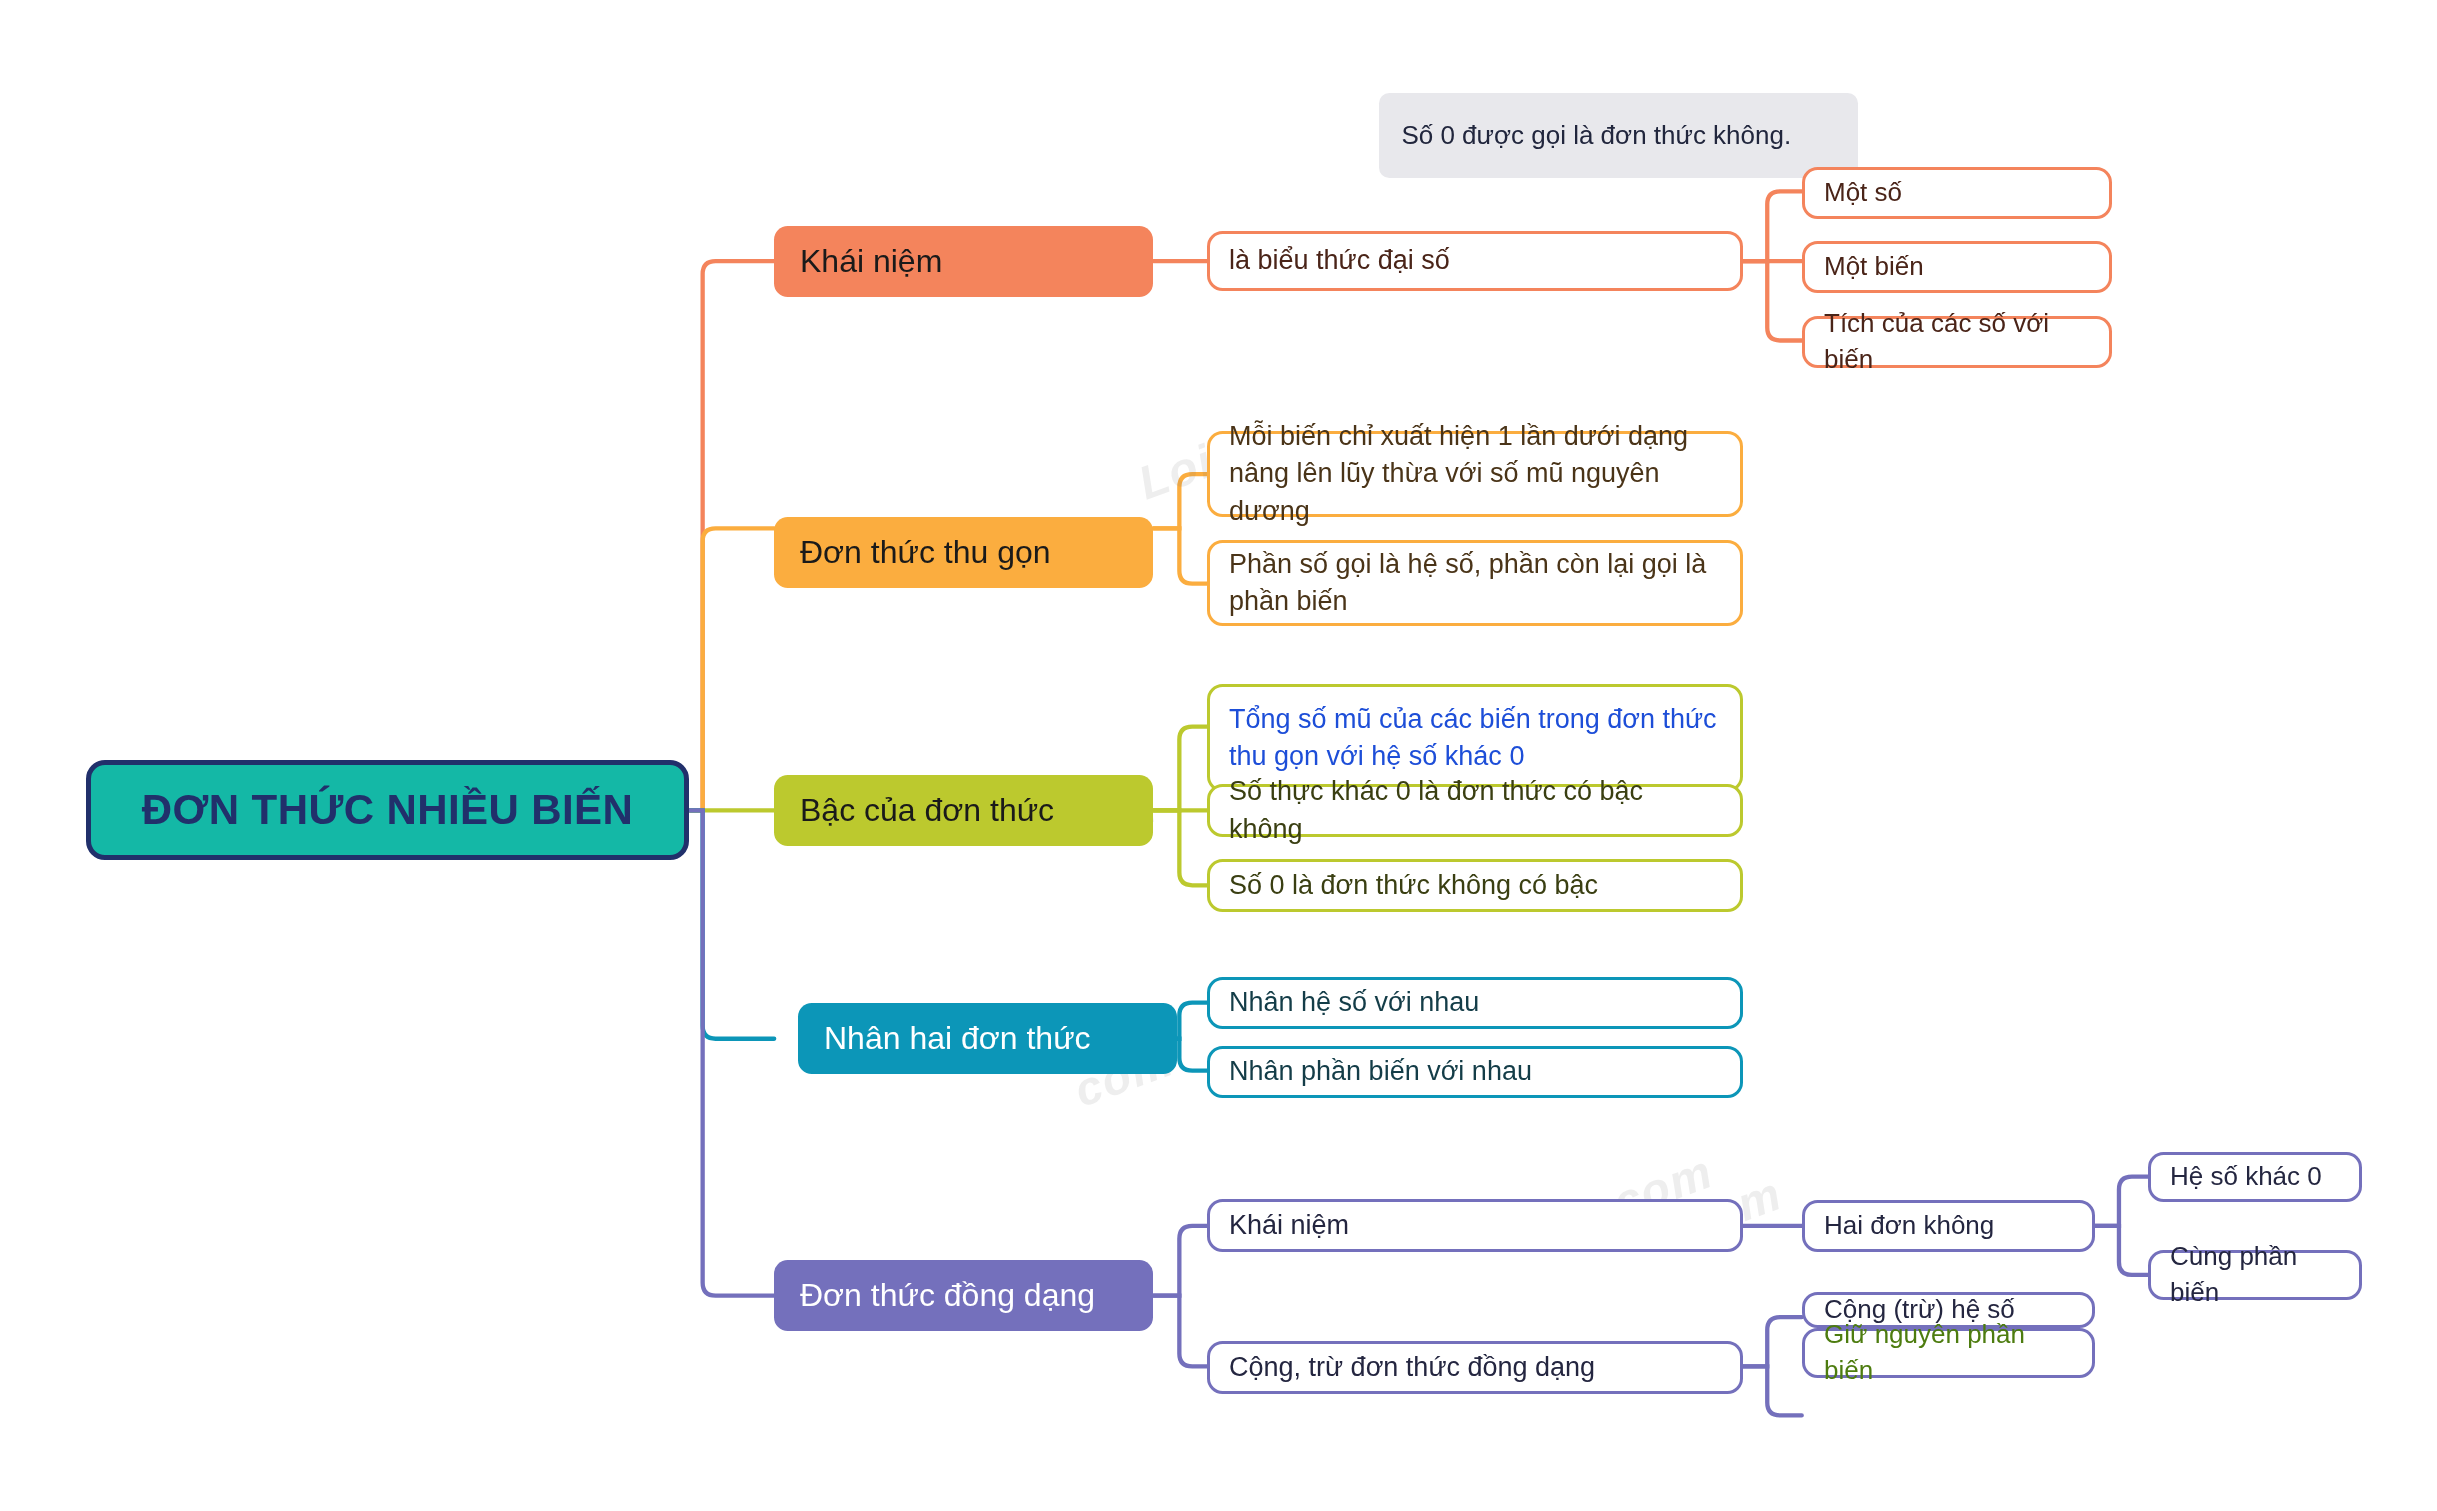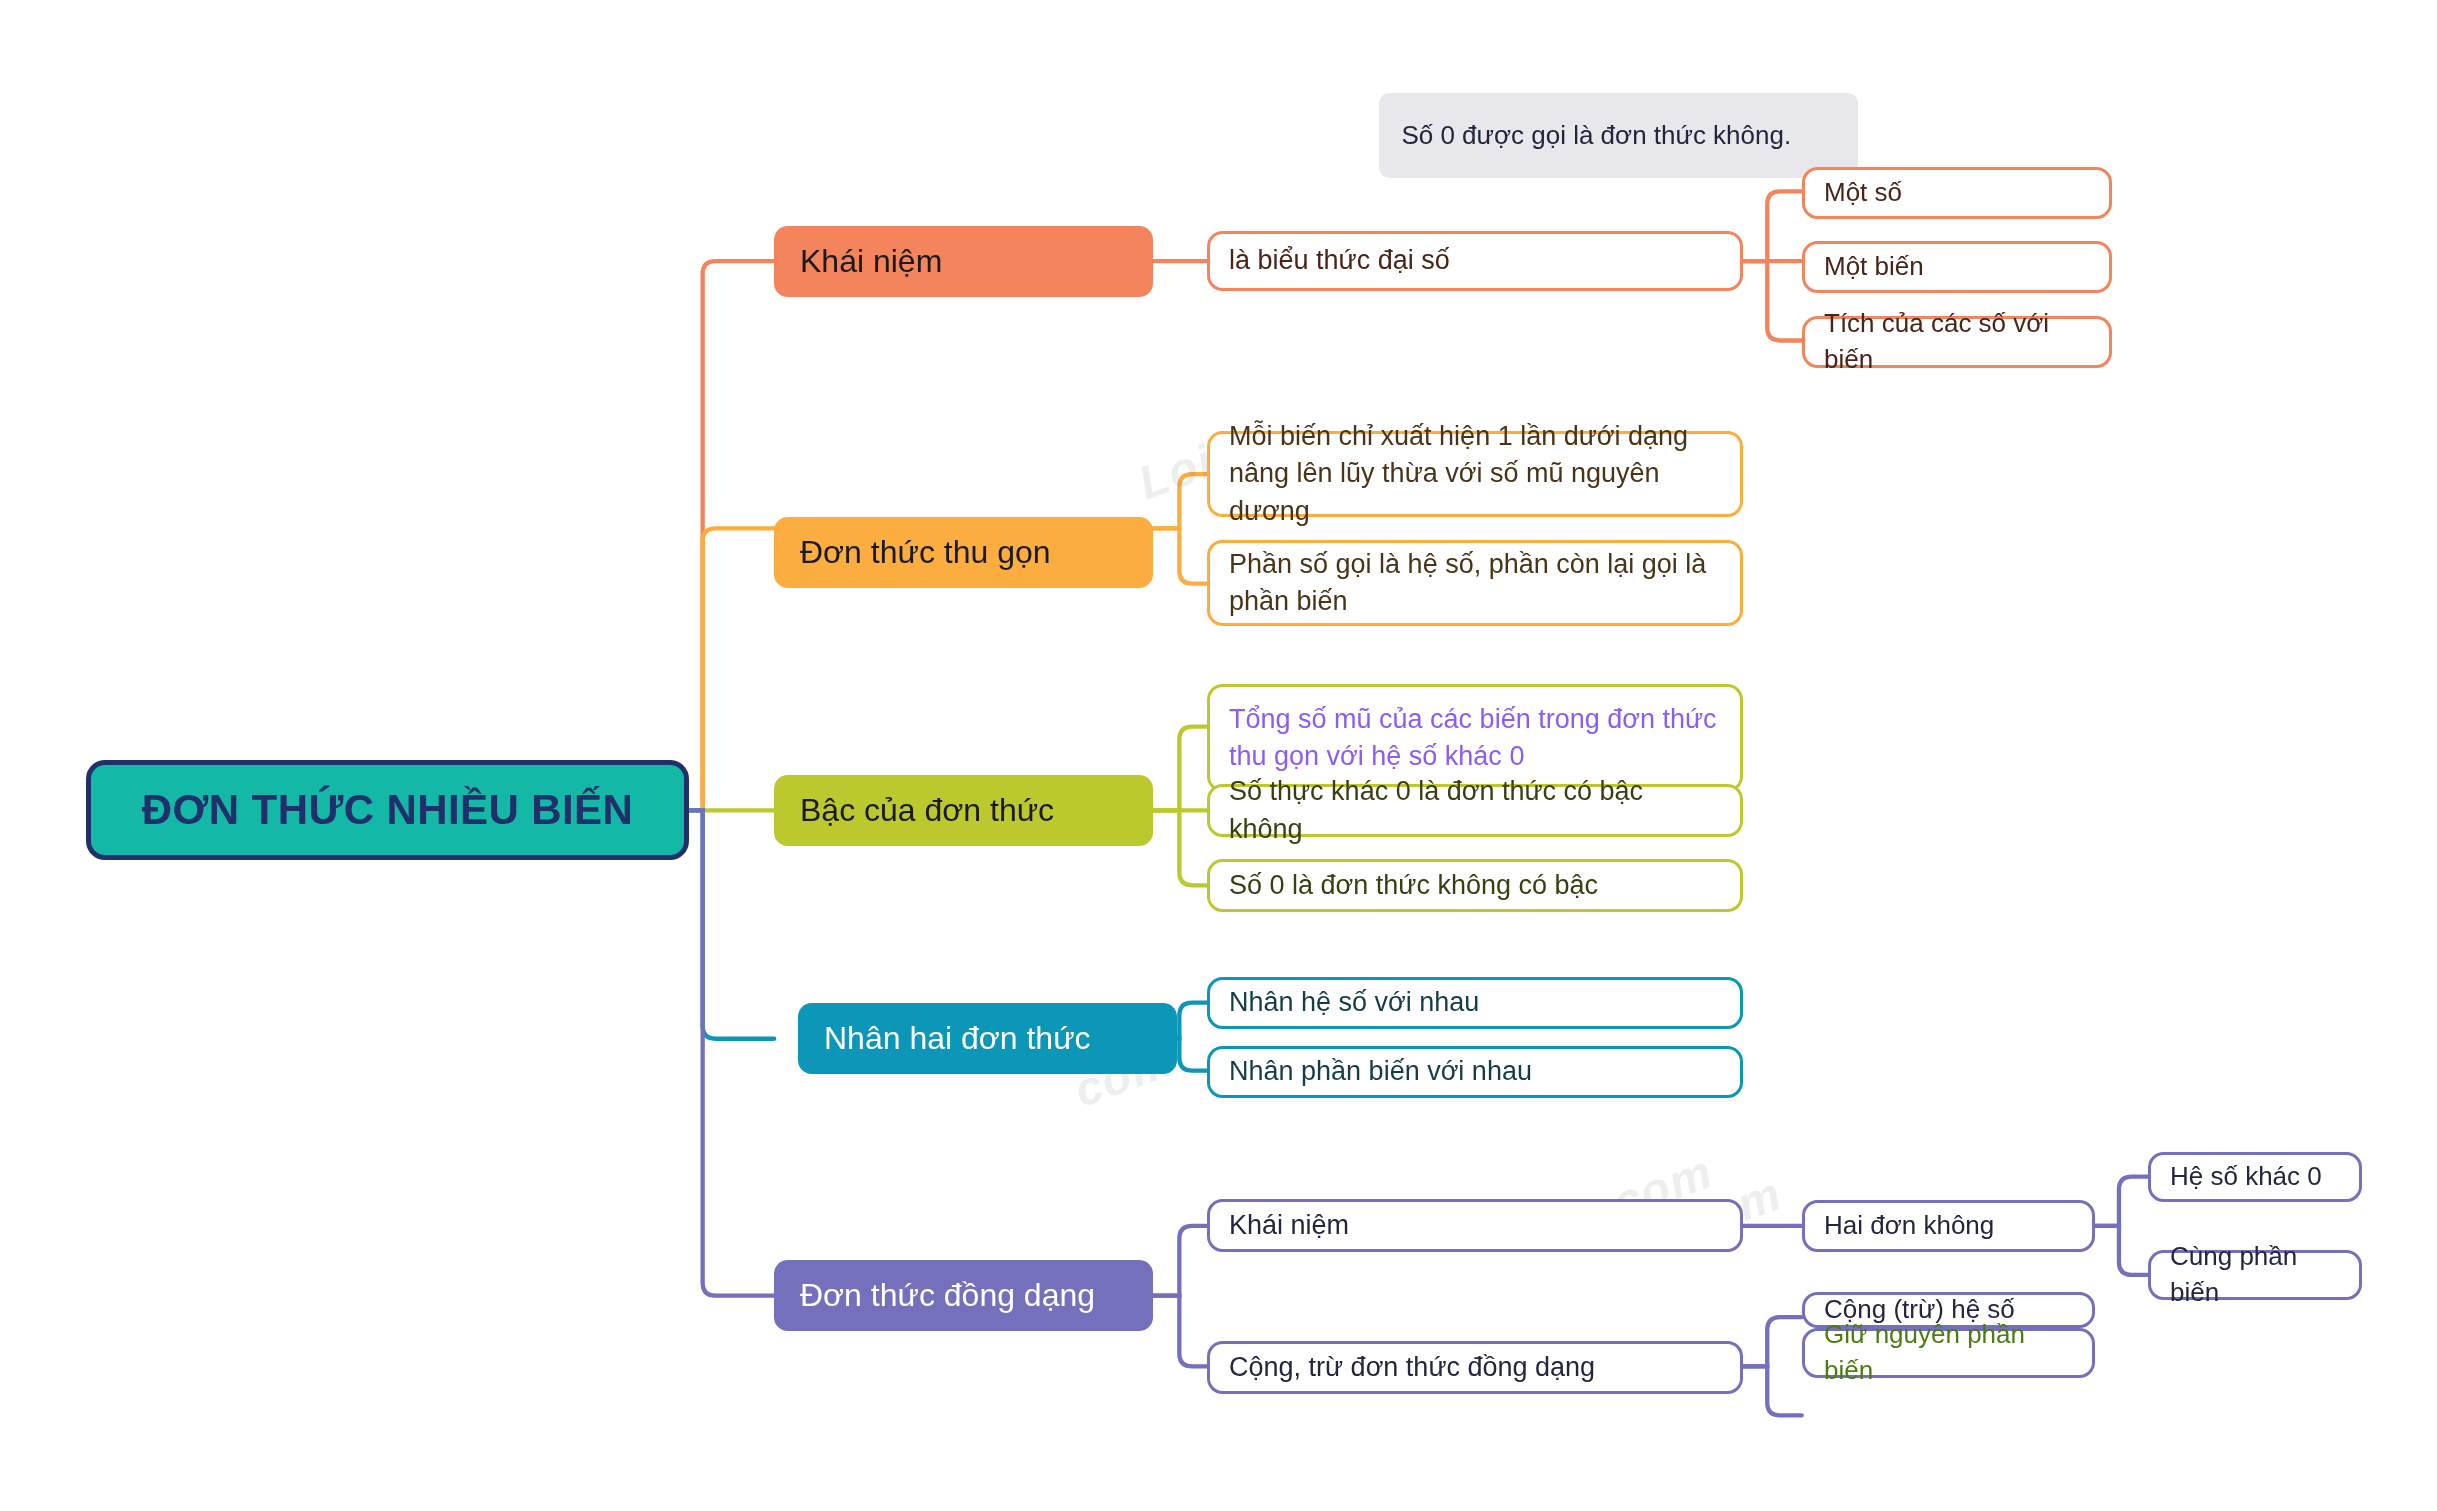--- a/index.html
+++ b/index.html
@@ -156,21 +156,21 @@
   <div class="node leaf small" style="left:1802px; top:241px; width:310px; height:52px; border-color:#f4845c; color:#4a2418;">Một biến</div>
   <div class="node leaf small" style="left:1802px; top:316px; width:310px; height:52px; border-color:#f4845c; color:#4a2418;">Tích của các số với biến</div>
 
   <div class="node branch" style="left:774px; top:493px; width:379px; height:71px; background:#fbad3f;margin-top:24px;">Đơn thức thu gọn</div>
 
   <div class="node leaf" style="left:1207px; top:431px; width:536px; height:86px; border-color:#fbad3f; color:#4a3418;">Mỗi biến chỉ xuất hiện 1 lần dưới dạng nâng lên lũy thừa với số mũ nguyên dương</div>
   <div class="node leaf" style="left:1207px; top:540px; width:536px; height:86px; border-color:#fbad3f; color:#4a3418;">Phần số gọi là hệ số, phần còn lại gọi là phần biến</div>
 
   <div class="node branch" style="left:774px; top:775px; width:379px; height:71px; background:#bcc92e;">Bậc của đơn thức</div>
 
-  <div class="node leaf" style="left:1207px; top:684px; width:536px; height:108px; border-color:#bcc92e; color:#8b5cf6;">Tổng số mũ của các biến trong đơn thức thu gọn với hệ số khác 0</div>
+  <div class="node leaf" style="left:1207px; top:684px; width:536px; height:108px; border-color:#bcc92e; color:#1d4ed8;">Tổng số mũ của các biến trong đơn thức thu gọn với hệ số khác 0</div>
   <div class="node leaf" style="left:1207px; top:784px; width:536px; height:53px; border-color:#bcc92e; color:#3a3f12;">Số thực khác 0 là đơn thức có bậc không</div>
   <div class="node leaf" style="left:1207px; top:859px; width:536px; height:53px; border-color:#bcc92e; color:#3a3f12;">Số 0 là đơn thức không có bậc</div>
 
   <div class="node branch light-text" style="left:774px; top:1003px; width:379px; height:71px; background:#0c96b8;margin-left:24px;">Nhân hai đơn thức</div>
 
   <div class="node leaf" style="left:1207px; top:1046px; width:536px; height:52px; border-color:#0c96b8; color:#143d48;">Nhân phần biến với nhau</div>
   <div class="node leaf" style="left:1207px; top:977px; width:536px; height:52px; border-color:#0c96b8; color:#143d48;">Nhân hệ số với nhau</div>
 
   <div class="node branch light-text" style="left:774px; top:1260px; width:379px; height:71px; background:#7470bc;">Đơn thức đồng dạng</div>
 

